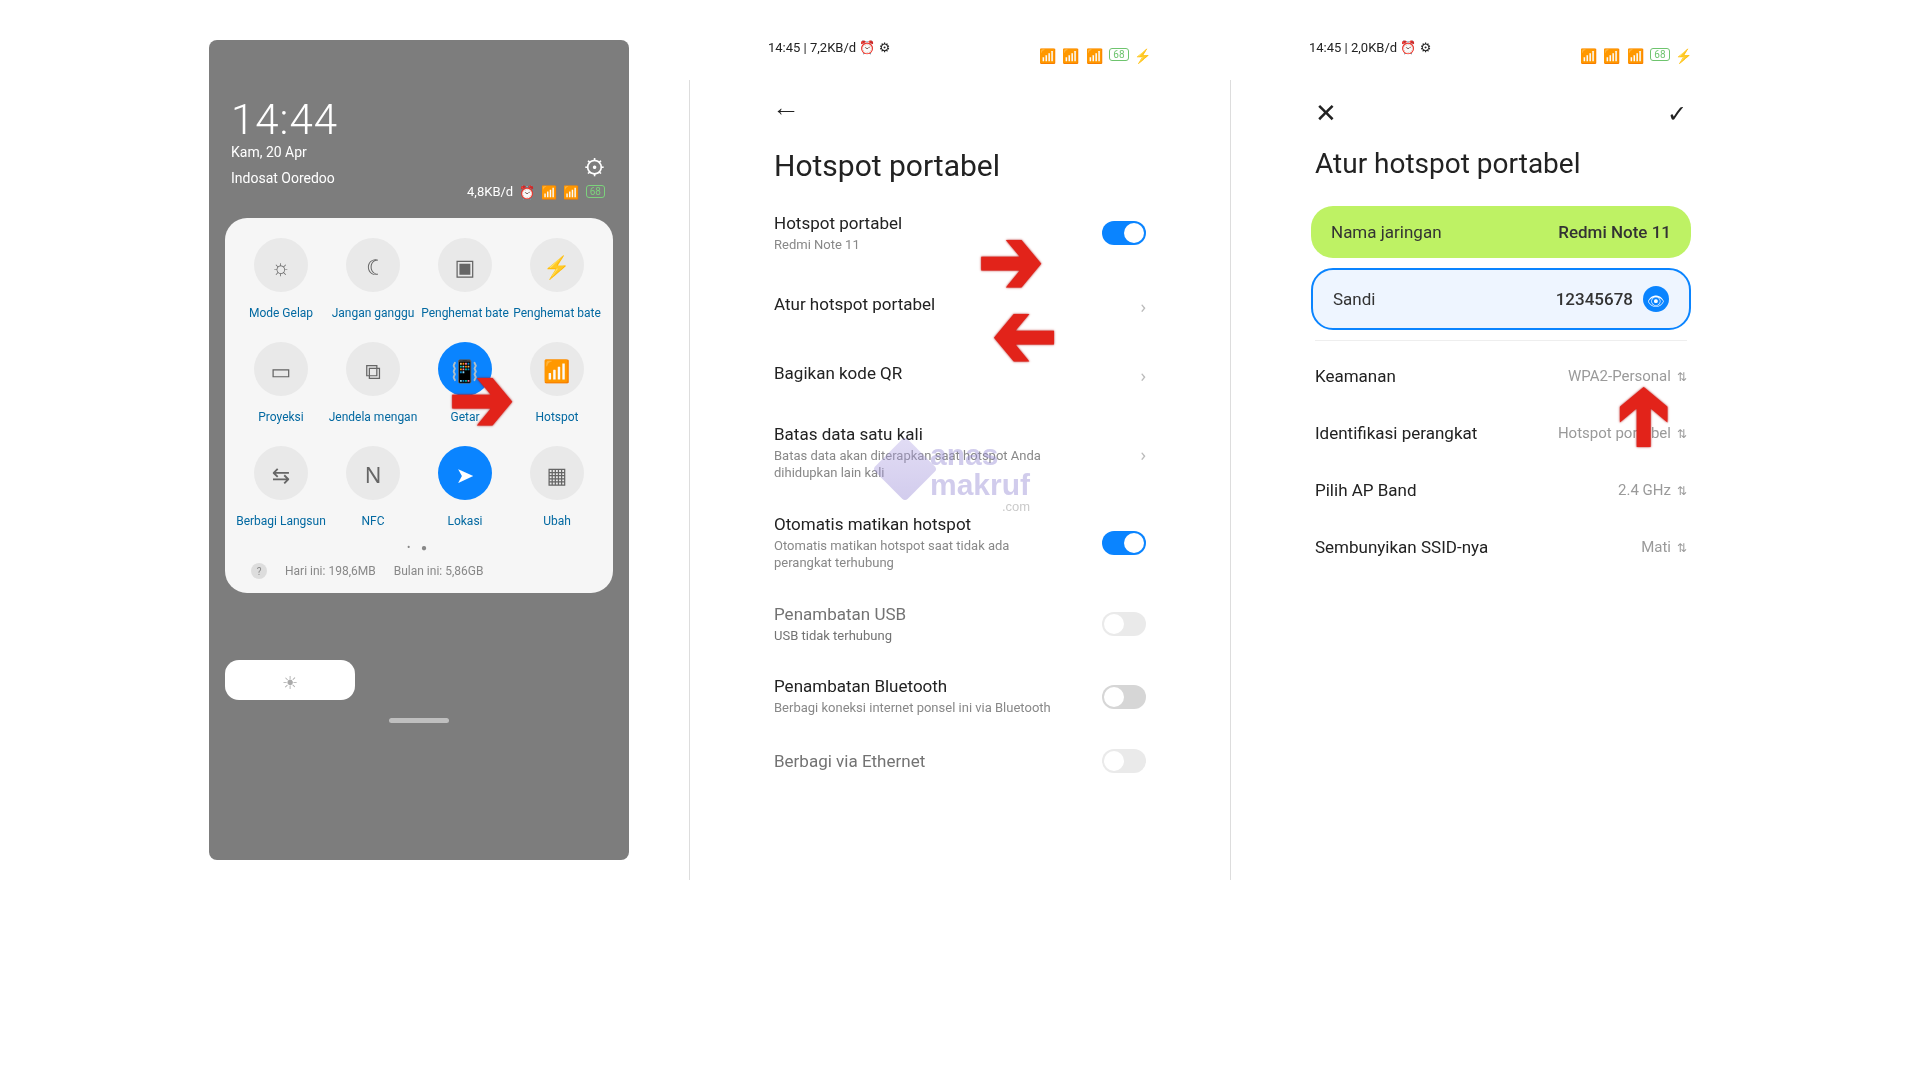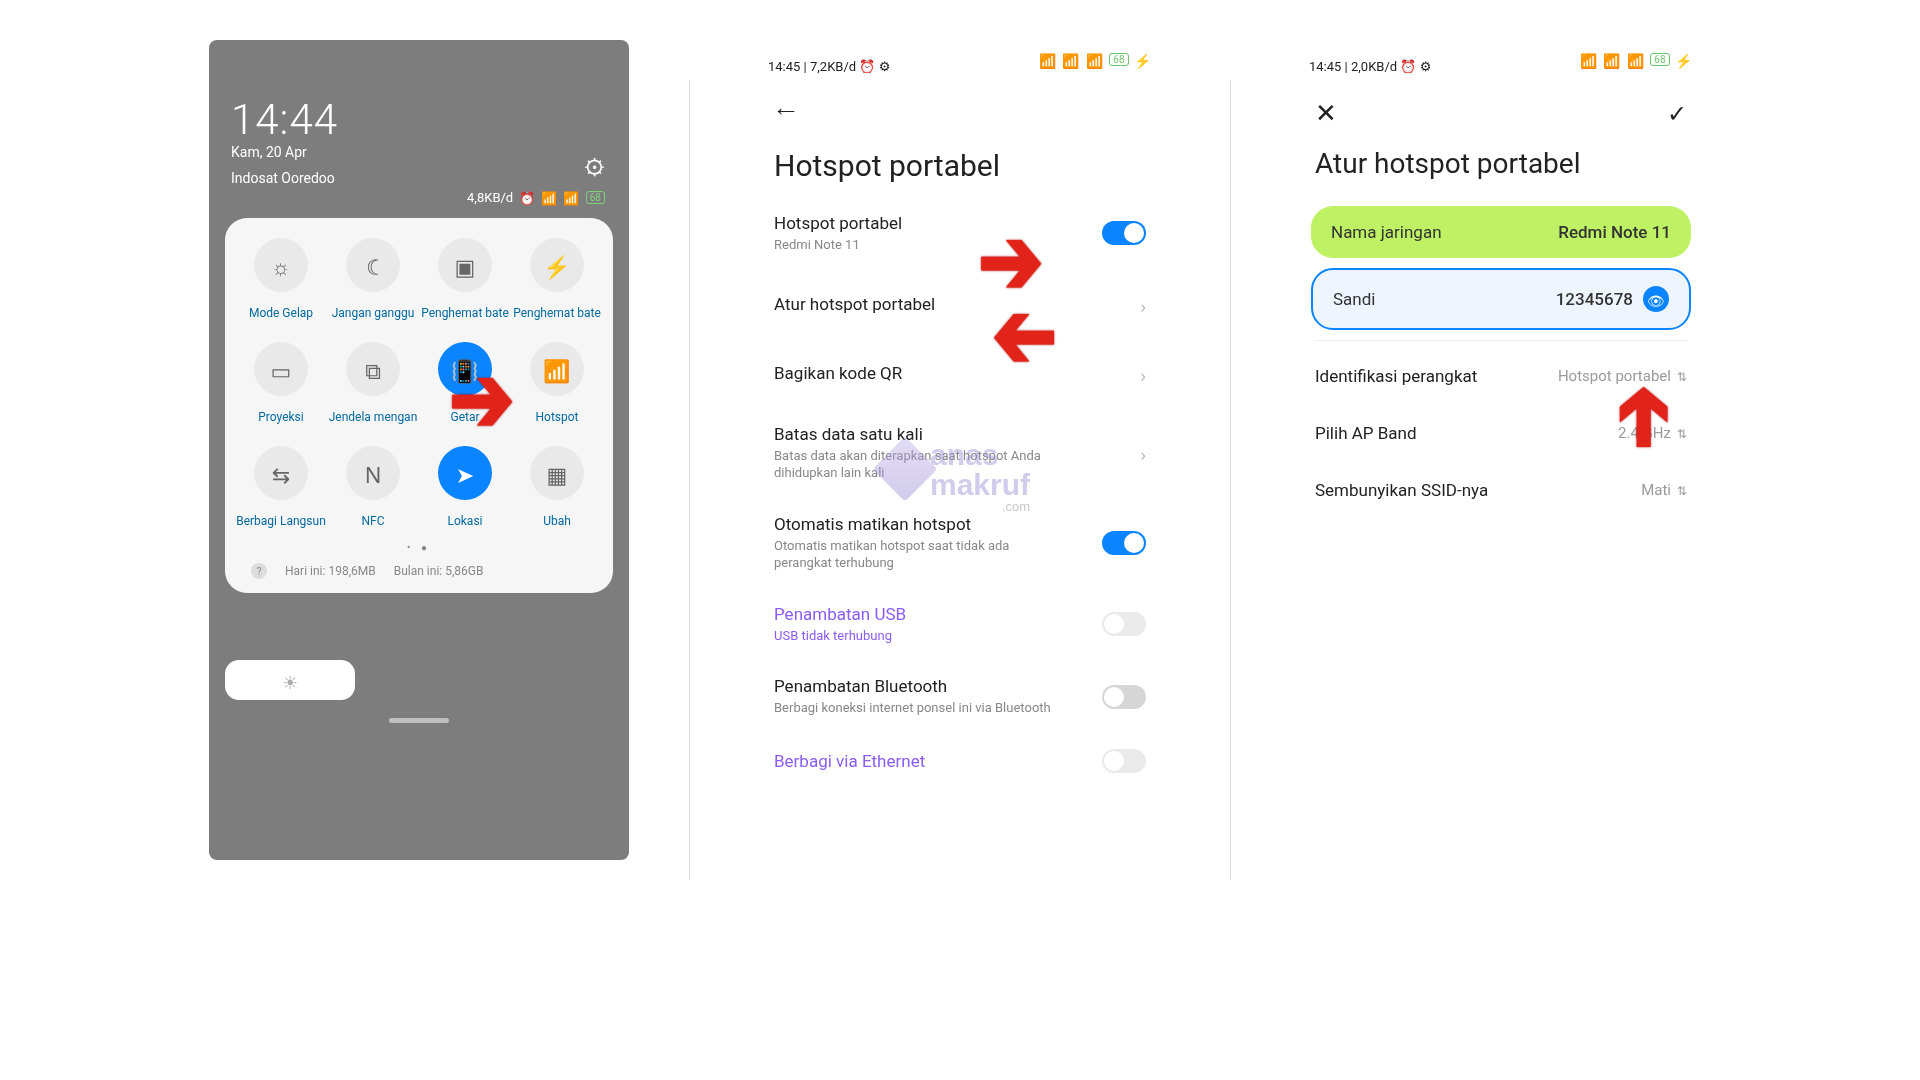--- a/index.html
+++ b/index.html
@@ -37,21 +37,21 @@
   .p1-top {
     position: absolute; left: 22px; top: 55px; color: #fff;
   }
   .p1-time { font-size: 42px; font-weight: 300; letter-spacing: 1px; }
   .p1-date { font-size: 14px; margin-top: 0; }
   .p1-carrier { font-size: 14px; margin-top: 10px; }
   .p1-gear {
     position: absolute; right: 24px; top: 102px; color: #fff; font-size: 22px;
   }
   .p1-status {
-    position: absolute; right: 24px; top: 144px; color: #fff; font-size: 13px;
+    position: absolute; right: 24px; top: 138px; color: #fff; font-size: 13px;
     display: flex; align-items: center; gap: 6px;
   }
   .p1-bat {
     display:inline-flex; align-items:center; gap:2px;
     border:1px solid #7cd27c; border-radius:3px; padding:0 3px; font-size:10px; color:#7cd27c;
   }
 
   .qs-panel {
     position: absolute; left: 16px; right: 16px; top: 178px;
     background: #f6f6f6; border-radius: 22px; padding: 20px 10px 14px;
@@ -77,40 +77,40 @@
     background:#fff; border-radius:14px; display:flex; align-items:center; justify-content:center;
     color:#aaa; font-size:18px;
   }
   .p1-handle {
     position:absolute; left:50%; transform:translateX(-50%); top:678px;
     width:60px; height:5px; background:#bfbfbf; border-radius:3px;
   }
 
   
   .statusbar {
-    height:34px; display:flex; align-items:flex-end; justify-content:space-between;
+    height:34px; display:flex; align-items:flex-start; justify-content:space-between;
     padding:0 18px; font-size:13px; color:#222;gap:26px;
   }
   .sb-right { display:flex; align-items:center; gap:6px; font-size:14px;}
   .sb-bat {
     display:inline-flex; align-items:center; border:1px solid #6ec46e; border-radius:3px;
     padding:0 3px; font-size:10px; color:#6ec46e;
   }
   .hdr { padding:10px 24px 4px; }
   .hdr .back { font-size:24px; color:#222; }
   .hdr h1 { font-size:30px; font-weight:400; color:#222; margin-top:14px;}
 
   .list { padding:10px 0; }
   .row {
     padding:16px 24px; display:flex; align-items:center; justify-content:space-between;
   }
   .row .lab { font-size:17px; color:#222; }
   .row .sub { font-size:13px; color:#888; margin-top:3px; max-width:280px; line-height:1.35;}
   .row .left { display:flex; flex-direction:column; }
-  .row.disabled .lab, .row.disabled .sub { color:#8b5cf6; }
+  .row.disabled .lab, .row.disabled .sub { color:#737373; }
   .chev { color:#bbb; font-size:18px;}
   .toggle {
     width:44px; height:24px; border-radius:14px; background:#d6d6d6; position:relative;
   }
   .toggle::after{
     content:""; position:absolute; width:20px;height:20px;border-radius:50%;
     background:#fff; top:2px; left:2px;
   }
   .toggle.on{ background:#0a84ff;}
   .toggle.on::after{ left:22px;}
@@ -375,20 +375,24 @@
     <span style="display:flex;align-items:center;">
       <span class="val">12345678</span>
       <span class="eye ico">👁</span>
     </span>
   </div>
 
   <div class="sep"></div>
 
   <div id="p3-opts">
       <div class="opt">
+        <span class="lab2">Keamanan</span>
+        <span class="v">WPA2-Personal<span class="ud ico">⇅</span></span>
+      </div>
+      <div class="opt">
         <span class="lab2">Identifikasi perangkat</span>
         <span class="v">Hotspot portabel<span class="ud ico">⇅</span></span>
       </div>
       <div class="opt">
         <span class="lab2">Pilih AP Band</span>
         <span class="v">2.4 GHz<span class="ud ico">⇅</span></span>
       </div>
       <div class="opt">
         <span class="lab2">Sembunyikan SSID-nya</span>
         <span class="v">Mati<span class="ud ico">⇅</span></span>

